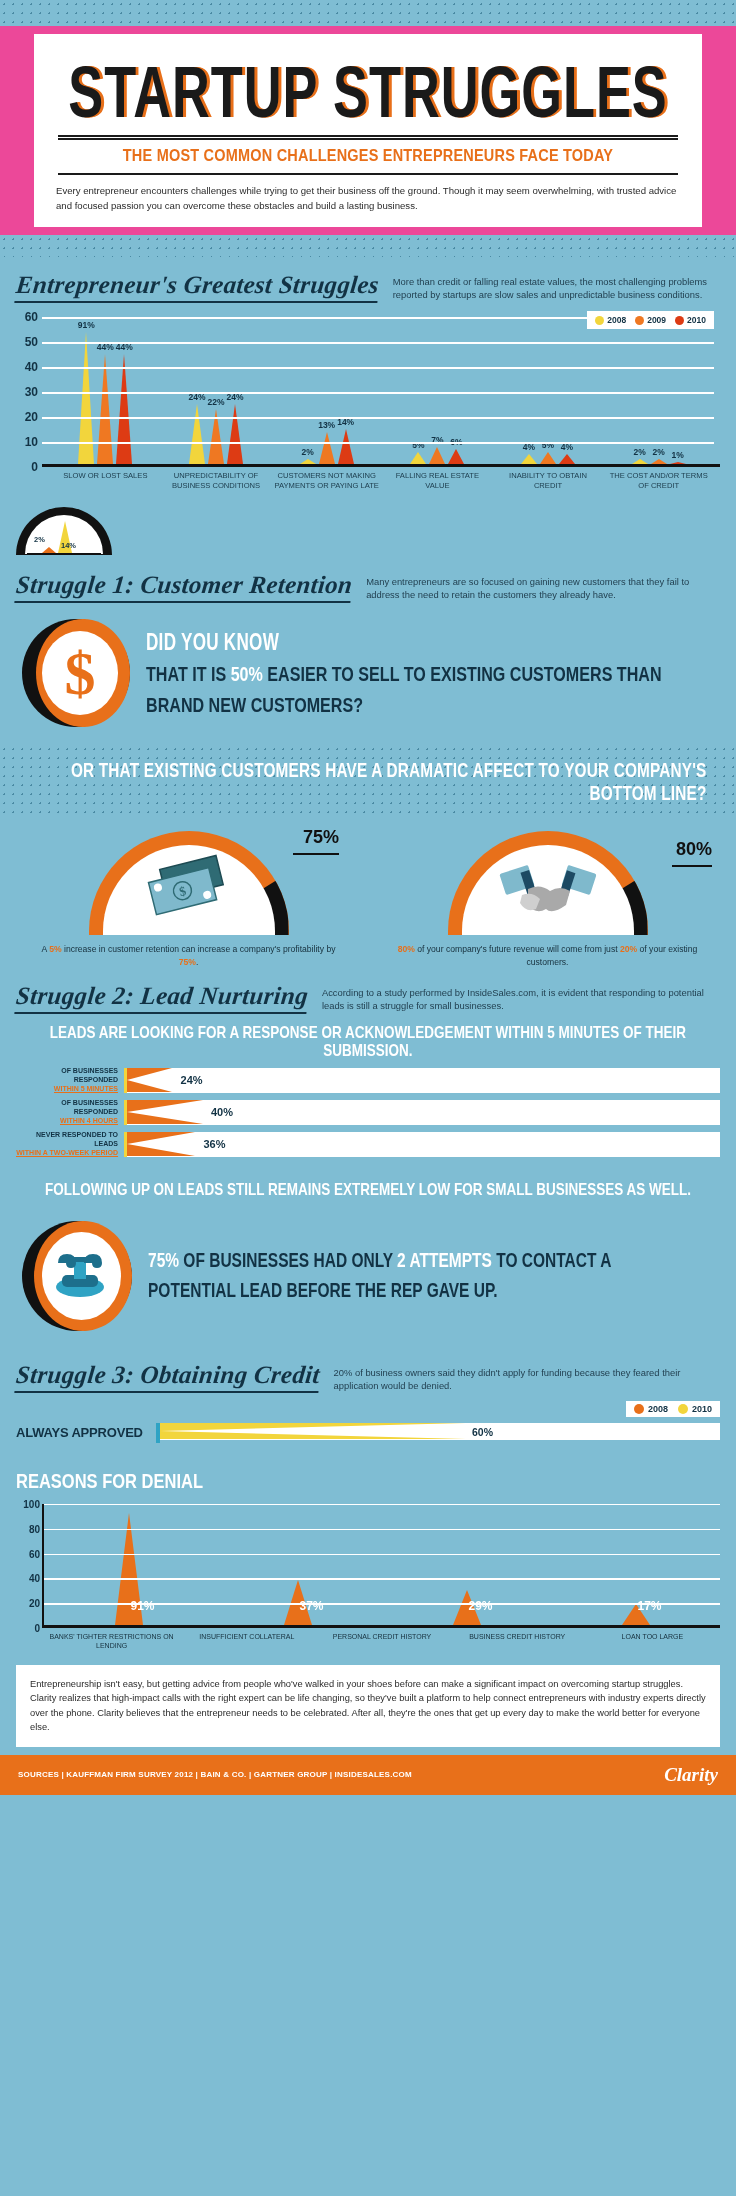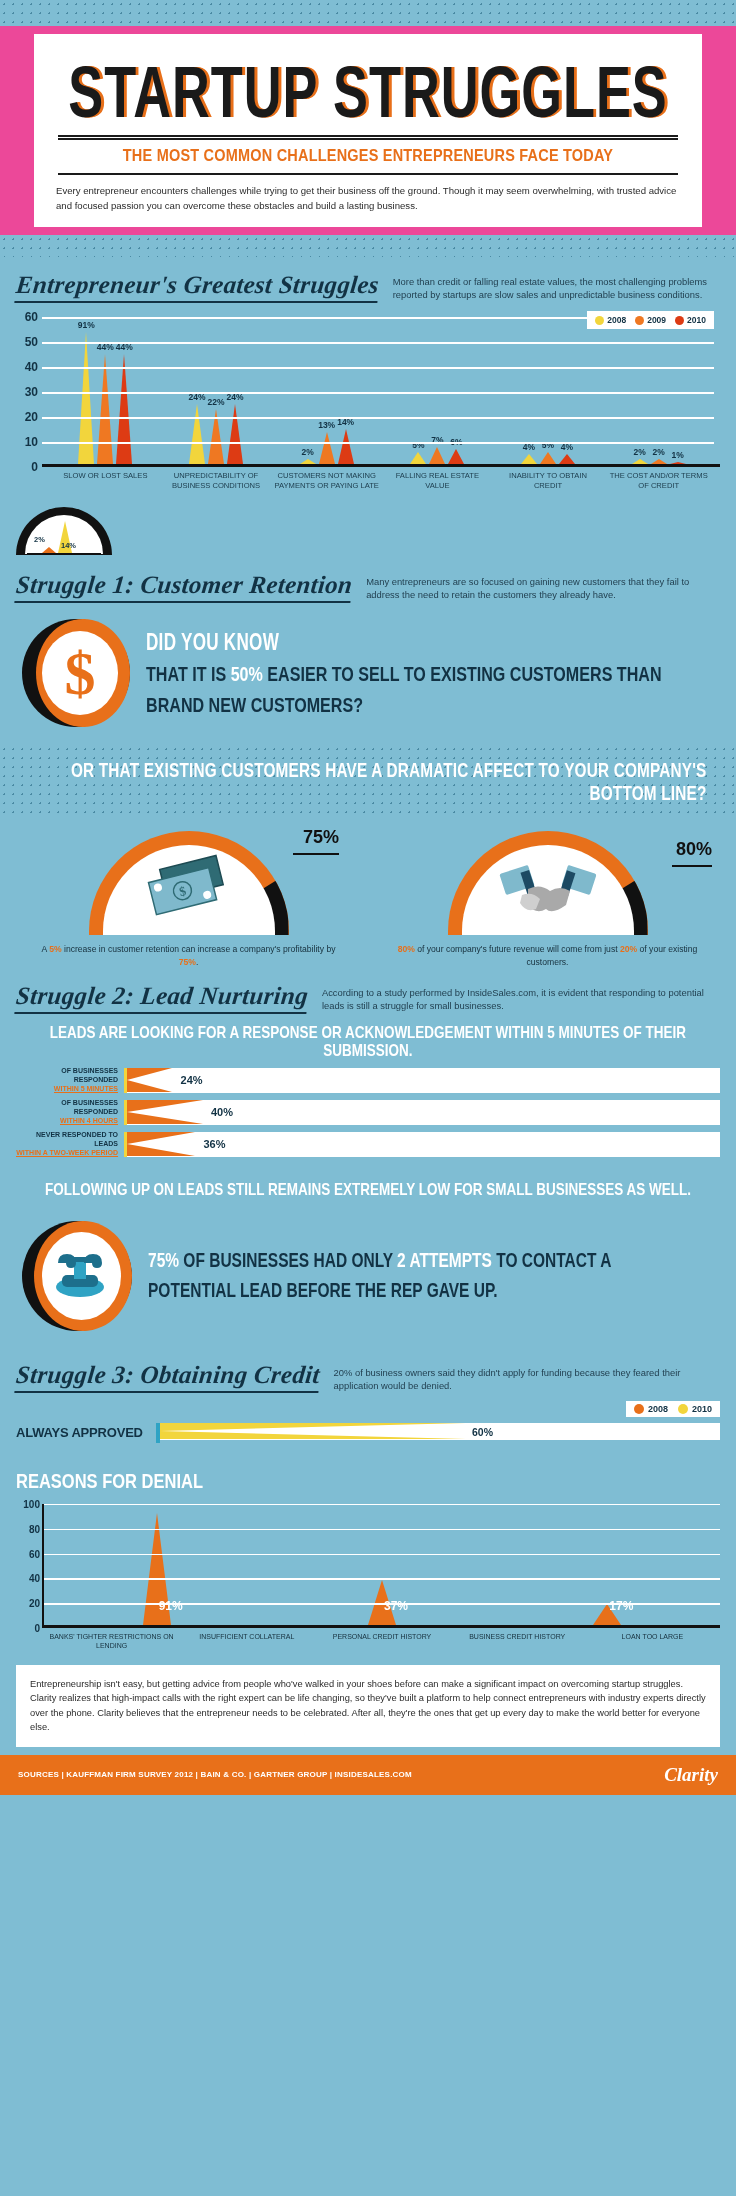--- a/index.html
+++ b/index.html
@@ -509,20 +509,24 @@
       <div class="rgroups" id="rgroups">
           <div class="rgrp">
             <div class="rtri" style="border-bottom-width:112.84px;border-bottom-color:#e8701a"></div>
             <div class="rval">91%</div>
           </div>
           <div class="rgrp">
             <div class="rtri" style="border-bottom-width:45.88px;border-bottom-color:#e8701a"></div>
             <div class="rval">37%</div>
           </div>
           <div class="rgrp">
+            <div class="rtri" style="border-bottom-width:35.96px;border-bottom-color:#e8701a"></div>
+            <div class="rval">29%</div>
+          </div>
+          <div class="rgrp">
             <div class="rtri" style="border-bottom-width:21.080000000000002px;border-bottom-color:#e8701a"></div>
             <div class="rval">17%</div>
           </div>
         </div>
     <div class="rytick" style="top: 124px;">0</div>
         <div class="rgrid" style="top: 99.2px;"></div>
         <div class="rytick" style="top: 99.2px;">20</div>
         <div class="rgrid" style="top: 74.4px;"></div>
         <div class="rytick" style="top: 74.4px;">40</div>
         <div class="rgrid" style="top: 49.6px;"></div>

